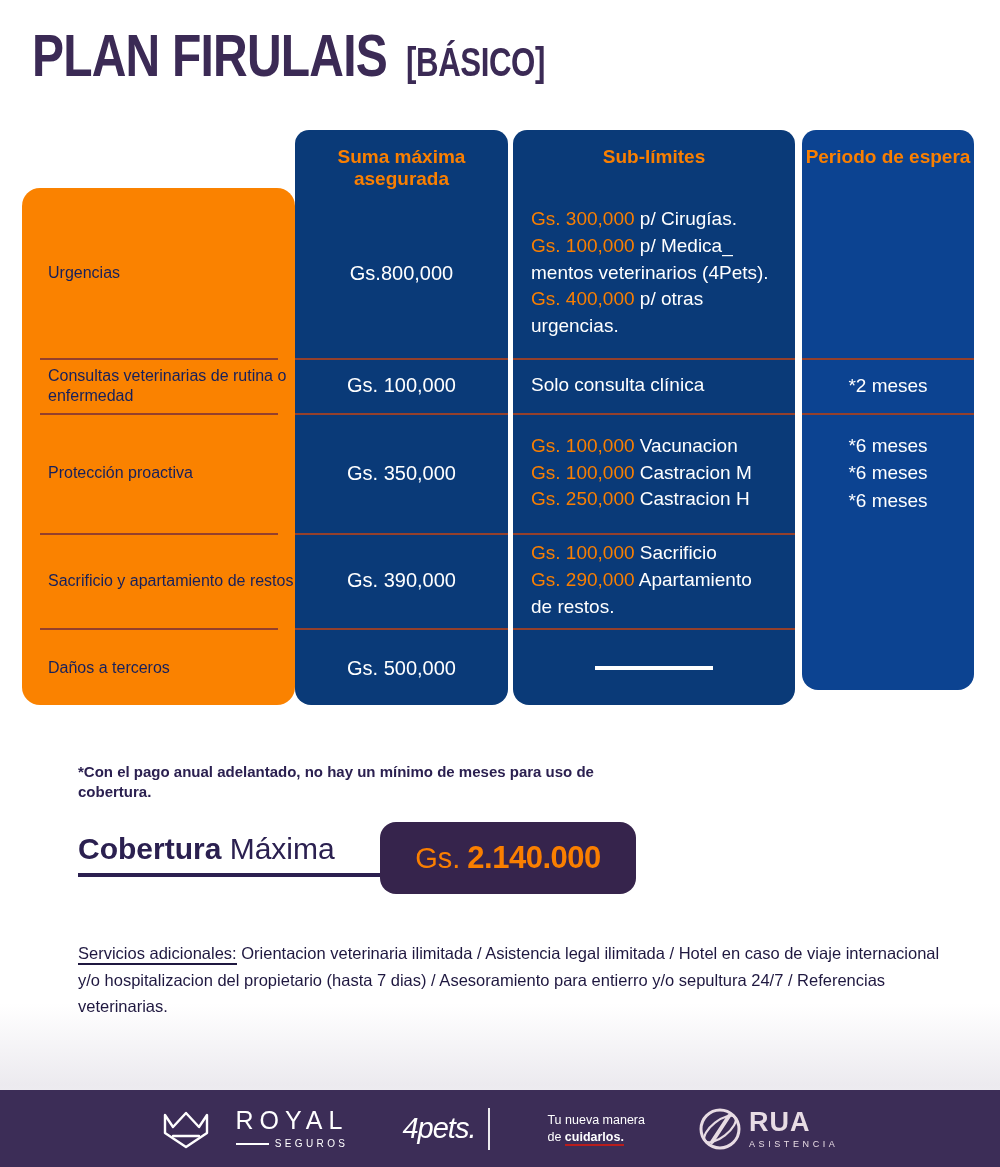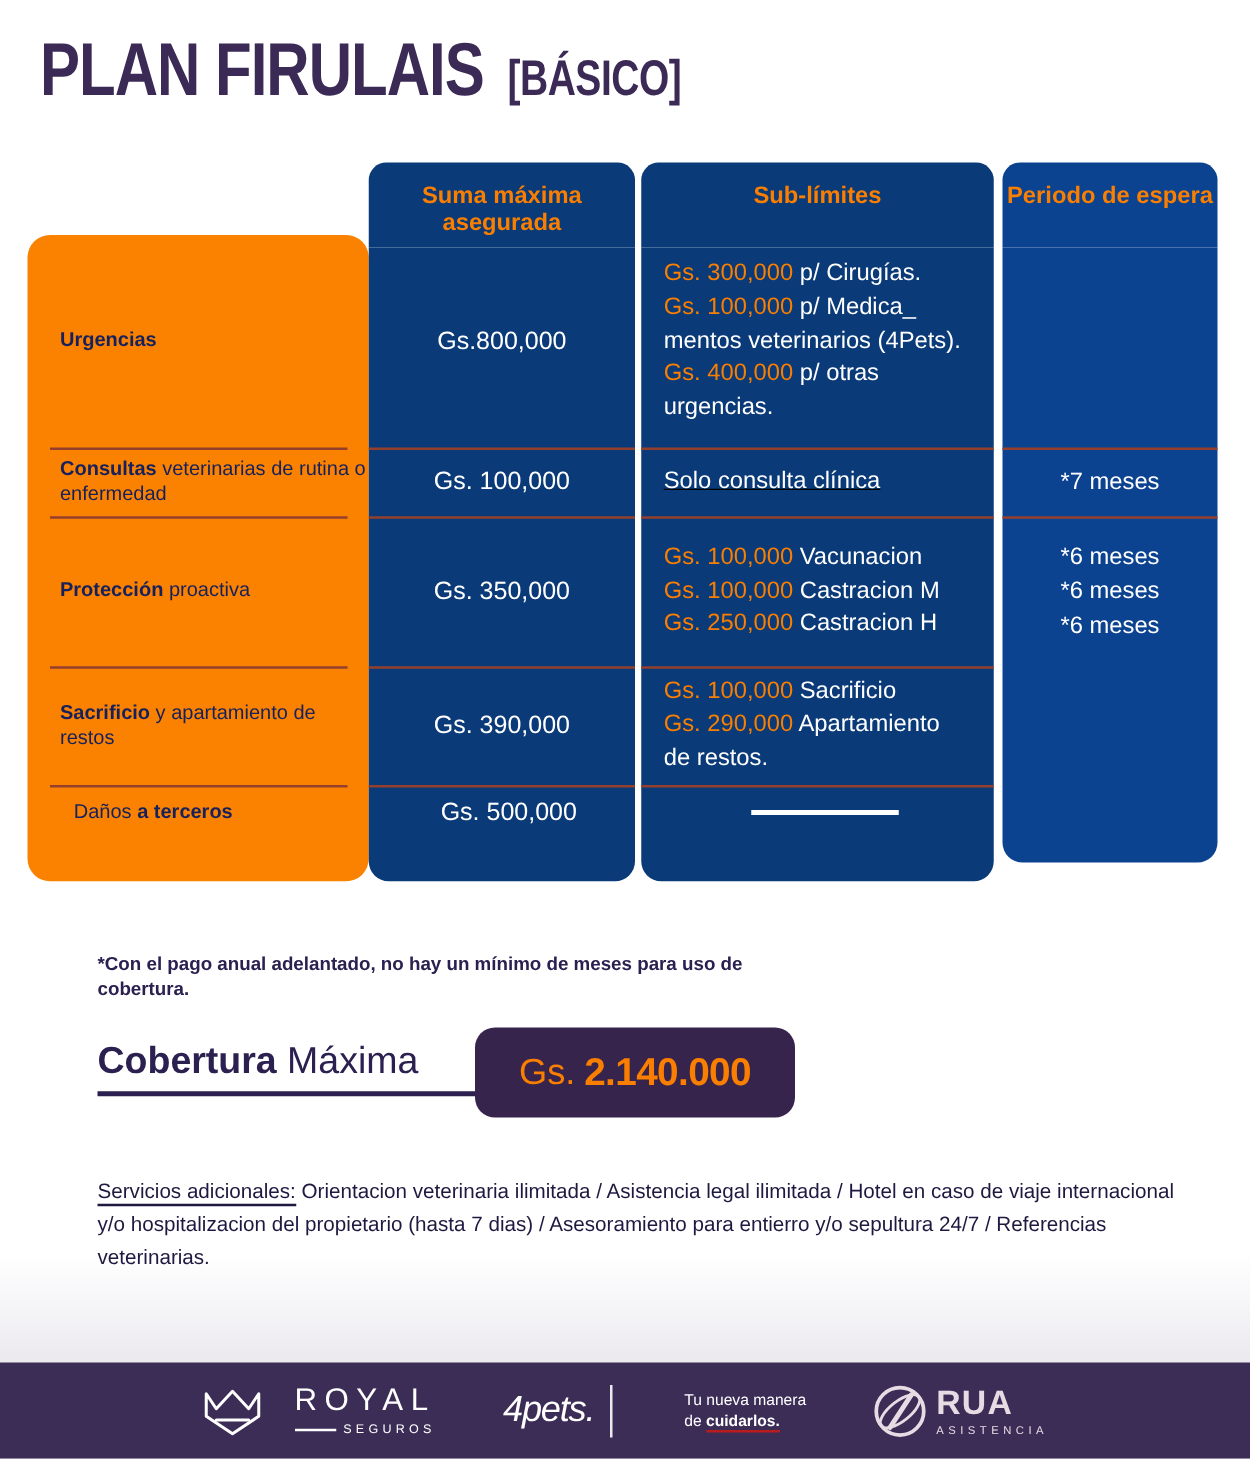--- a/index.html
+++ b/index.html
@@ -46,26 +46,26 @@
   .col-body.c4{left:802px;top:68px;width:172px;height:492px;background:#0c4391;border-radius:0 0 16px 16px;}
 
   .cell{position:absolute;left:0;width:100%;display:flex;align-items:center;}
   .cell.center{justify-content:center;text-align:center;}
 
   
   .r1{top:58px;height:170px;}
   .r2{top:228px;height:55px;}
   .r3{top:283px;height:120px;}
   .r4{top:403px;height:95px;}
-  .r5{top:480px;height:80px;padding-left:11px;}
+  .r5{top:498px;height:80px;}
 
   .divider{position:absolute;height:2px;background:#94402c;}
 
   .c1-txt{color:#16205c;font-size:16px;line-height:1.22;padding-left:26px;}
-  .c1-txt b{font-weight:bold;margin-top:13px;}
+  .c1-txt b{font-weight:normal;margin-top:13px;}
   .c2-txt{color:#ffffff;font-size:20px;}
   .c3-txt{color:#ffffff;font-size:19px;line-height:1.42;padding-left:18px;padding-right:10px;}
   .c3-txt .amt{color:#fa7f00;}
   .c4-txt{color:#ffffff;font-size:19px;line-height:1.45;text-align:center;width:100%;}
 
   .dash{display:inline-block;width:118px;height:4px;background:#ffffff;}
 
   
   .footnote{
     position:absolute;left:78px;top:762px;width:560px;
@@ -190,21 +190,21 @@
 
   <div class="cell r1" style="left:513px;width:282px;">
     <div class="c3-txt">
       <span class="amt">Gs. 300,000</span><span> p/ Cirugías.</span><br>
       <span class="amt">Gs. 100,000</span><span> p/ Medica_</span><br>
       <span>mentos veterinarios (4Pets).</span><br>
       <span class="amt">Gs. 400,000</span><span> p/ otras</span><br>
       <span>urgencias.</span>
     </div>
   </div>
-  <div class="cell r2" style="left:513px;width:282px;text-decoration:underline;">
+  <div class="cell r2" style="left:513px;width:282px;">
     <div class="c3-txt">Solo consulta clínica</div>
   </div>
   <div class="cell r3" style="left:513px;width:282px;">
     <div class="c3-txt">
       <span class="amt">Gs. 100,000</span><span> Vacunacion</span><br>
       <span class="amt">Gs. 100,000</span><span> Castracion M</span><br>
       <span class="amt">Gs. 250,000</span><span> Castracion H</span>
     </div>
   </div>
   <div class="cell r4" style="left:513px;width:270px;">
@@ -212,21 +212,21 @@
       <span class="amt">Gs. 100,000</span><span> Sacrificio</span><br>
       <span class="amt">Gs. 290,000</span><span> Apartamiento</span><br>
       <span>de restos.</span>
     </div>
   </div>
   <div class="cell center r5" style="left:513px;width:282px;">
     <span class="dash"></span>
   </div>
 
   <div class="cell center r2" style="left:802px;width:172px;">
-    <div class="c4-txt">*7 meses</div>
+    <div class="c4-txt">*2 meses</div>
   </div>
   <div class="cell center r3" style="left:802px;width:172px;">
     <div class="c4-txt">
       <span>*6 meses</span><br>
       <span>*6 meses</span><br>
       <span>*6 meses</span>
     </div>
   </div>
 
   <div class="divider" style="left:40px;top:228px;width:238px;"></div>

